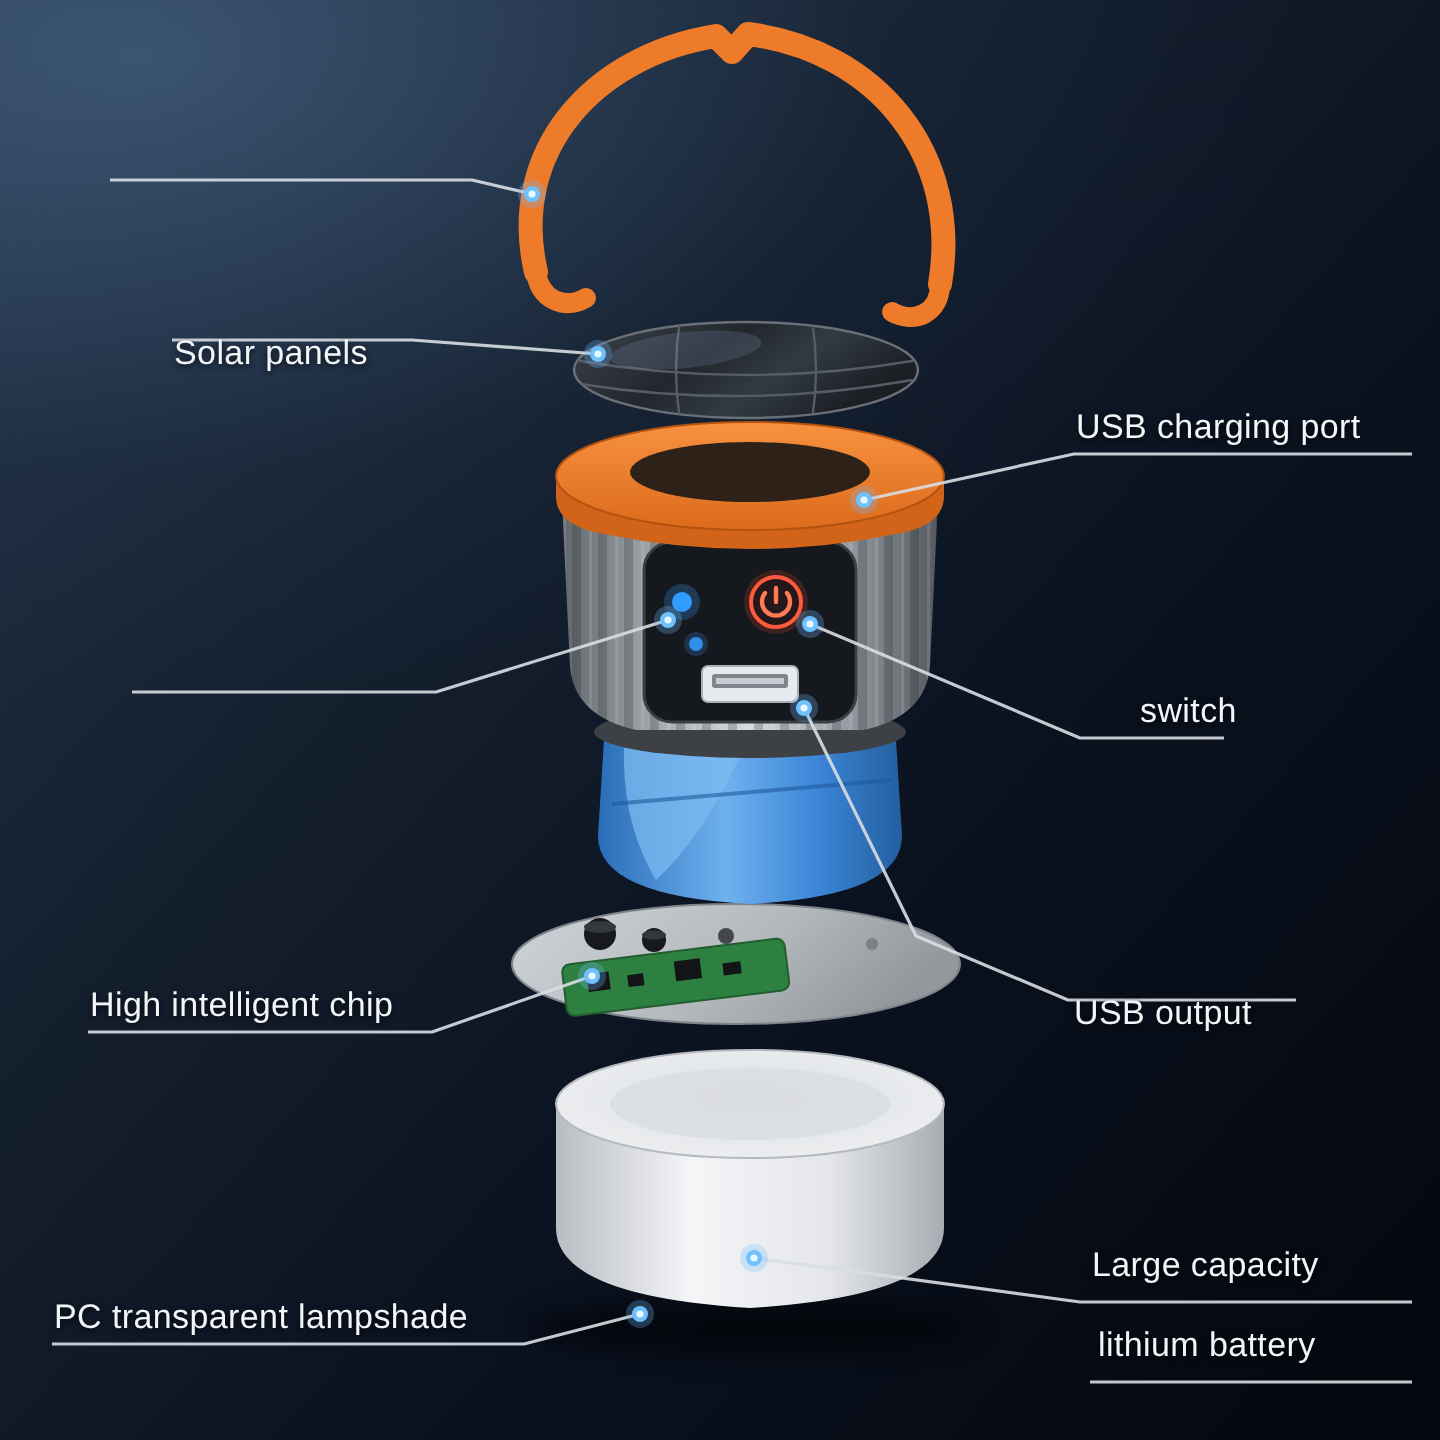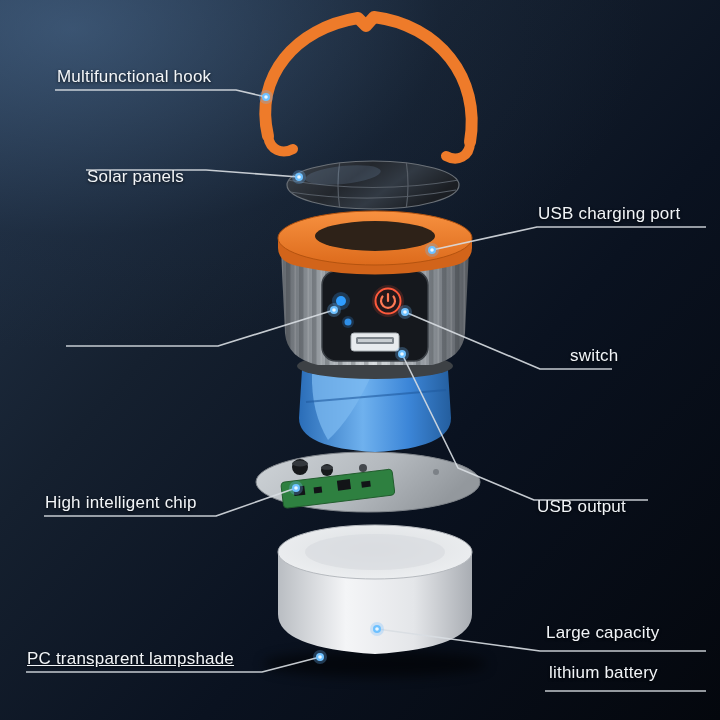--- a/index.html
+++ b/index.html
@@ -213,23 +213,22 @@
           <circle r="1.8" fill="#eaf7ff"></circle>
         </g>
       <g transform="translate(377,629)">
           <circle r="7" fill="rgba(110,185,255,0.28)"></circle>
           <circle r="4" fill="#6ec1ff"></circle>
           <circle r="1.8" fill="#eaf7ff"></circle>
         </g>
     </g>
   </svg>
 
-  <div class="label" style="left:57px;top:66px;">Multifunctional hook</div>
   <div class="label" style="left:87px;top:146px;margin-top:20px;">Solar panels</div>
   <div class="label" style="left:538px;top:203px;">USB charging port</div>
   <div class="label" style="left:570px;top:345px;">switch</div>
   <div class="label" style="left:537px;top:476px;margin-top:20px;">USB output</div>
   <div class="label" style="left:45px;top:492px;">High intelligent chip</div>
-  <div class="label" style="left:27px;top:648px;text-decoration:underline;">PC transparent lampshade</div>
+  <div class="label" style="left:27px;top:648px;">PC transparent lampshade</div>
   <div class="label" style="left:546px;top:622px;">Large capacity</div>
   <div class="label" style="left:549px;top:662px;">lithium battery</div>
 
 </div>
 
 </body></html>

